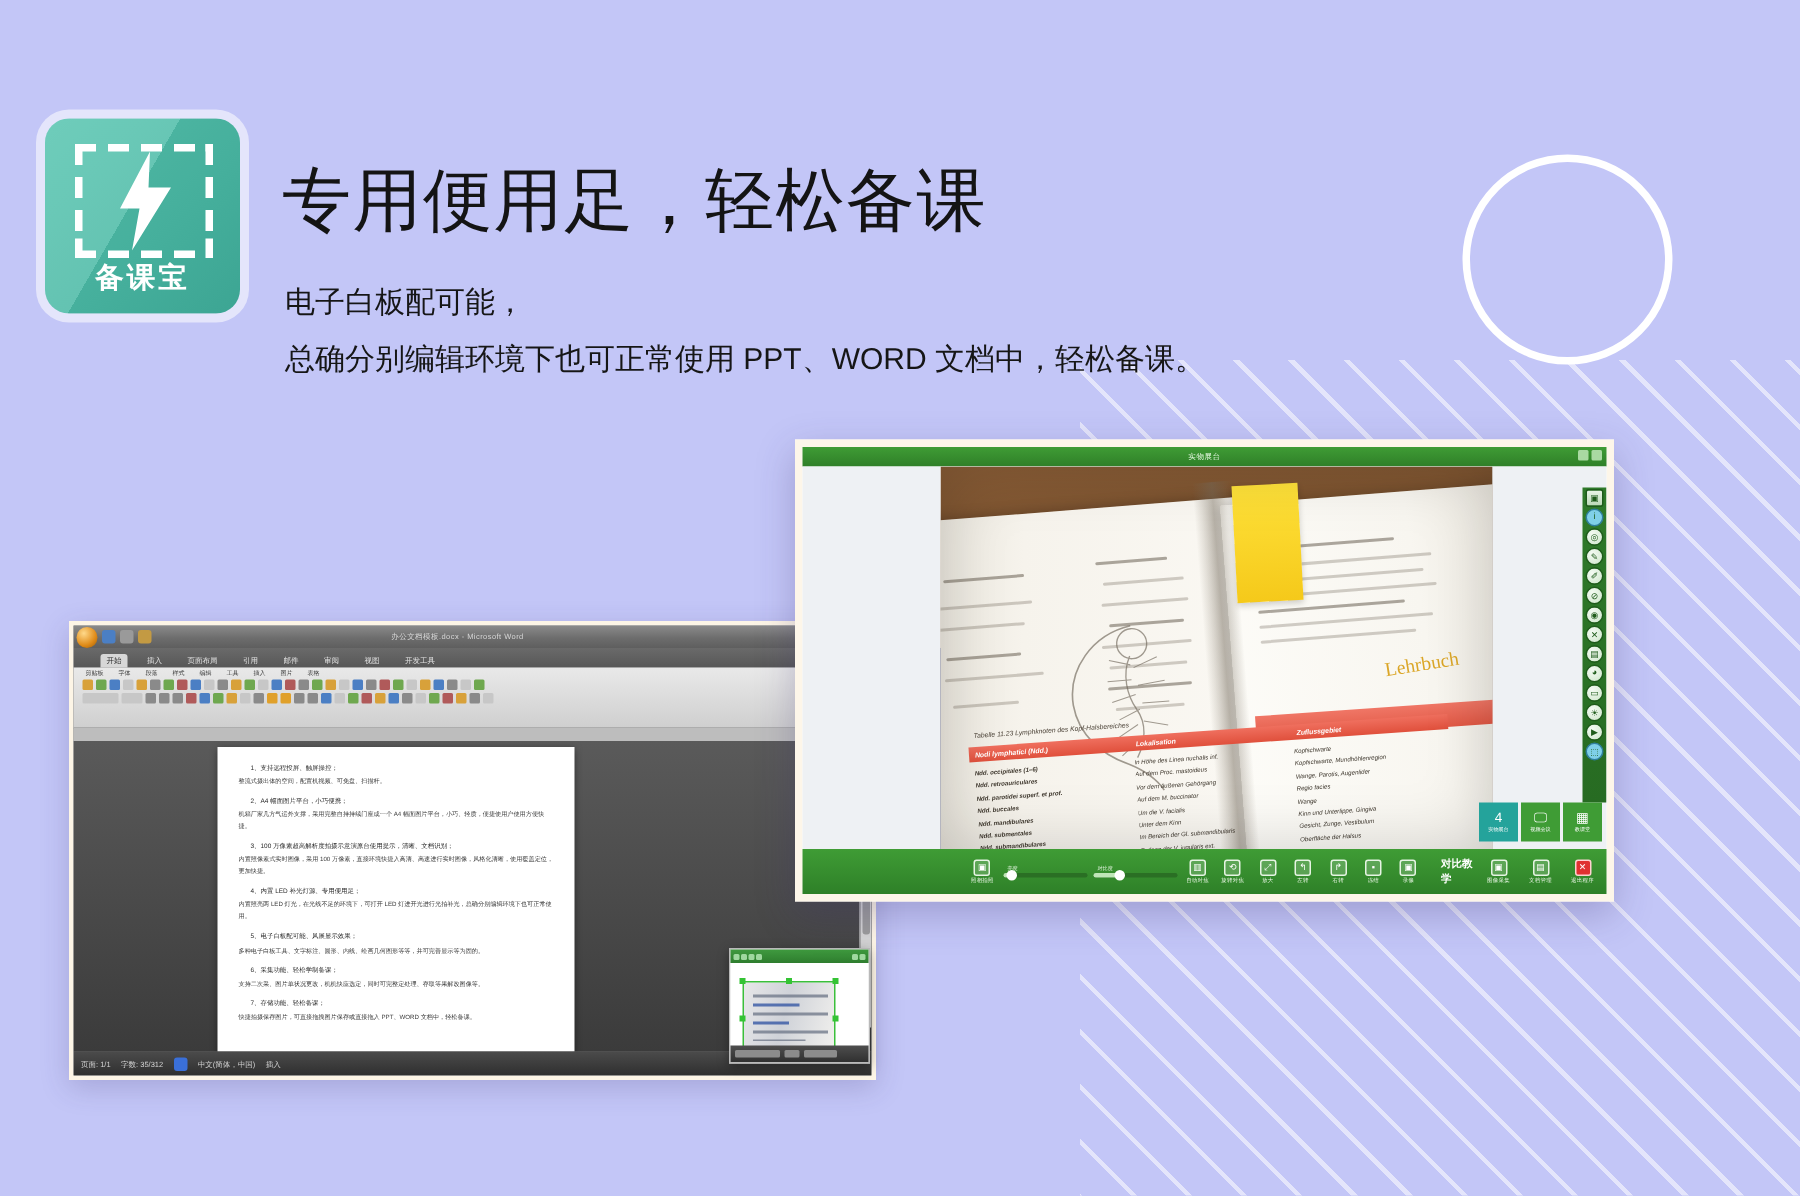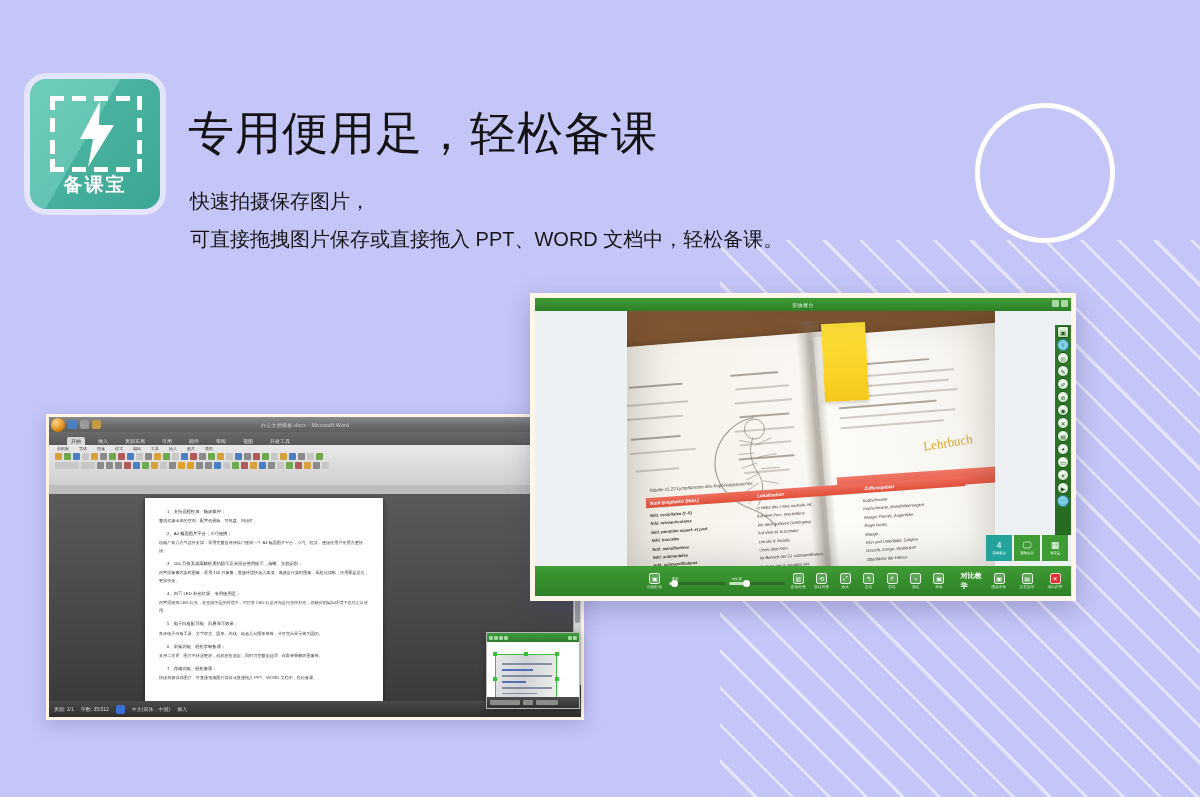--- a/index.html
+++ b/index.html
@@ -316,22 +316,22 @@
   </div>
   <div id="bolt">
     <svg width="40" height="66" viewBox="0 0 40 66">
       <polygon points="24,0 4,38 17,38 12,66 38,24 23,24" fill="#ffffff"></polygon>
     </svg>
   </div>
   <div id="icon-caption">备课宝</div>
 </div>
 
 <div id="headline">专用便用足，轻松备课</div>
-<div id="subline-1">快速拍摄保存图片，</div>
-<div id="subline-2">可直接拖拽图片保存或直接拖入 PPT、WORD 文档中，轻松备课。</div>
+<div id="subline-1">电子白板配可能，</div>
+<div id="subline-2">总确分别编辑环境下也可正常使用 PPT、WORD 文档中，轻松备课。</div>
 
 <div id="word-window">
   <div id="word-inner">
 
     <div id="word-titlebar">
       <div id="word-orb"></div>
       <div class="qat" style="background:#4b7fc4;"></div>
       <div class="qat" style="background:#9a9a9a;"></div>
       <div class="qat" style="background:#c39a43;"></div>
       <div id="word-title-text">办公文档模板.docx - Microsoft Word</div>

